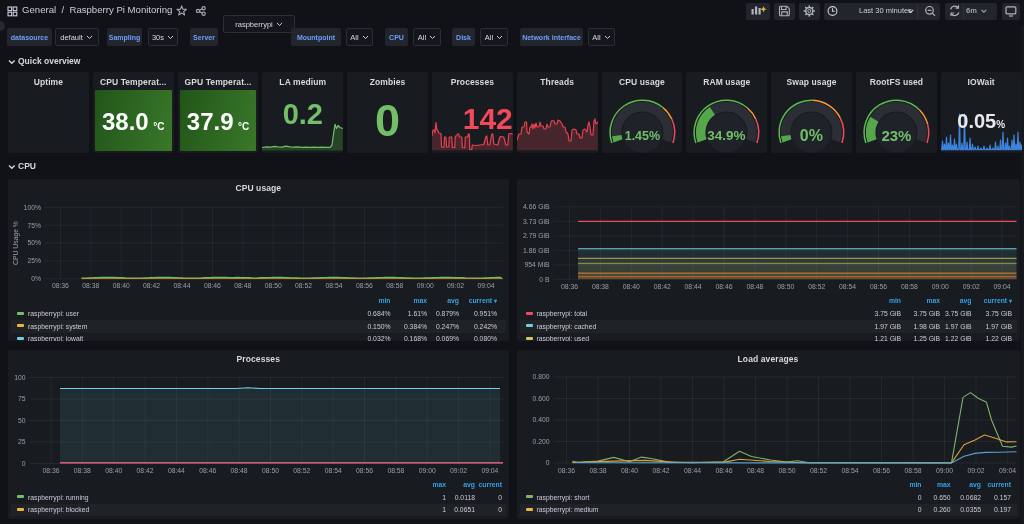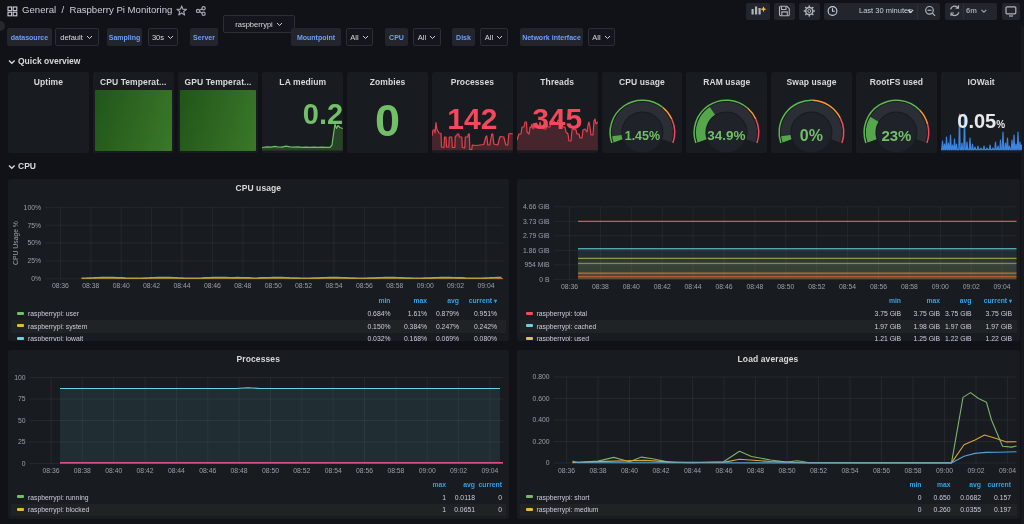--- a/index.html
+++ b/index.html
@@ -139,52 +139,53 @@
 <svg class="abs" style="left:8px;top:163px" width="8" height="8">
     <path d="M1 2.5 l2.8 2.8 2.8-2.8" stroke="#d8d9da" stroke-width="1.3" fill="none"></path>
   </svg>
 <div class="rowhdr" style="left:18px;top:161px">CPU</div>
 <div class="panel" style="left:8.0px;top:72.3px;width:80.8px;height:80.3px">
     <div class="ptitle" style="top:4.5px">Uptime</div>
   </div>
 <div class="panel" style="left:92.8px;top:72.3px;width:80.8px;height:80.3px">
     <div class="abs" style="left:2px;right:2px;top:18px;bottom:2px;background:linear-gradient(105deg,#215519,#3a7829);border-radius:1px"></div>
     <div class="ptitle" style="top:4.5px">CPU Temperat...</div>
+    <div class="abs" style="left:0;right:0;top:36px;text-align:center;color:#fff;font-weight:bold"><span style="font-size:24px">38.0</span> <span style="font-size:10px">°C</span></div>
   </div>
 <div class="panel" style="left:177.6px;top:72.3px;width:80.8px;height:80.3px">
     <div class="abs" style="left:2px;right:2px;top:18px;bottom:2px;background:linear-gradient(105deg,#215519,#3a7829);border-radius:1px"></div>
     <div class="ptitle" style="top:4.5px">GPU Temperat...</div>
+    <div class="abs" style="left:0;right:0;top:36px;text-align:center;color:#fff;font-weight:bold"><span style="font-size:24px">37.9</span> <span style="font-size:10px">°C</span></div>
   </div>
 <div class="panel" style="left:262.4px;top:72.3px;width:80.8px;height:80.3px">
     <svg class="abs" width="80.8" height="80.3" viewBox="0 0 80.8 80.3">
       <path d="M0.0,78.5 L0.0,75.5 L5.0,74.8 L9.0,75.2 L13.0,74.4 L16.0,75.0 L20.0,75.2 L24.0,74.2 L28.0,74.8 L32.0,75.2 L36.0,74.9 L40.0,75.4 L44.0,75.1 L48.0,75.3 L52.0,75.2 L56.0,75.4 L60.0,75.2 L64.0,75.4 L68.0,75.3 L70.0,73.0 L71.5,62.0 L73.0,52.3 L74.5,56.5 L76.0,53.5 L78.0,55.5 L80.8,56.5 L80.8,78.5 Z" fill="rgba(84,185,62,0.26)" stroke="none"></path>
       <polyline points="0.0,75.5 5.0,74.8 9.0,75.2 13.0,74.4 16.0,75.0 20.0,75.2 24.0,74.2 28.0,74.8 32.0,75.2 36.0,74.9 40.0,75.4 44.0,75.1 48.0,75.3 52.0,75.2 56.0,75.4 60.0,75.2 64.0,75.4 68.0,75.3 70.0,73.0 71.5,62.0 73.0,52.3 74.5,56.5 76.0,53.5 78.0,55.5 80.8,56.5" fill="none" stroke="#73bf69" stroke-width="1.2" stroke-linejoin="round"></polyline>
     </svg>
     <div class="ptitle" style="top:4.5px">LA medium</div>
-    <div class="abs" style="left:0;right:0;top:26px;text-align:right;color:#73bf69;font-weight:bold;font-size:29px">0.2</div>
+    <div class="abs" style="left:0;right:0;top:26px;text-align:center;color:#73bf69;font-weight:bold;font-size:29px">0.2</div>
   </div>
 <div class="panel" style="left:347.2px;top:72.3px;width:80.8px;height:80.3px">
     <div class="ptitle" style="top:4.5px">Zombies</div>
     <div class="abs" style="left:0;right:0;top:23px;text-align:center;color:#73bf69;font-weight:bold;font-size:45px">0</div>
   </div>
 <div class="panel" style="left:432.0px;top:72.3px;width:80.8px;height:80.3px">
     <svg class="abs" width="80.8" height="80.3" viewBox="0 0 80.8 80.3">
       <path d="M0.0,78.3 L0.0,64.0 L1.0,58.0 L2.5,58.0 L3.0,61.0 L4.0,50.5 L4.8,57.0 L7.0,61.0 L9.0,61.5 L9.5,75.0 L12.0,75.5 L12.5,65.0 L14.0,65.0 L14.5,75.0 L16.8,75.0 L17.3,65.0 L19.8,65.0 L20.3,75.5 L22.8,75.5 L23.3,64.0 L24.8,64.0 L25.2,62.0 L26.8,62.0 L27.3,65.0 L29.8,65.0 L30.3,75.5 L32.8,76.0 L33.3,65.0 L35.8,65.0 L36.3,62.0 L37.3,62.0 L37.8,77.5 L39.8,77.5 L40.3,73.0 L43.8,73.5 L47.8,73.0 L51.8,72.5 L53.8,65.0 L54.8,64.0 L55.8,73.0 L57.8,73.0 L59.8,62.0 L60.8,62.0 L61.8,72.0 L63.8,72.5 L65.8,73.0 L67.8,65.0 L68.8,64.5 L71.8,65.0 L73.8,73.0 L75.8,73.0 L76.8,62.0 L78.3,61.5 L80.8,62.0 L80.8,78.3 Z" fill="rgba(242,73,92,0.22)" stroke="none"></path>
       <polyline points="0.0,64.0 1.0,58.0 2.5,58.0 3.0,61.0 4.0,50.5 4.8,57.0 7.0,61.0 9.0,61.5 9.5,75.0 12.0,75.5 12.5,65.0 14.0,65.0 14.5,75.0 16.8,75.0 17.3,65.0 19.8,65.0 20.3,75.5 22.8,75.5 23.3,64.0 24.8,64.0 25.2,62.0 26.8,62.0 27.3,65.0 29.8,65.0 30.3,75.5 32.8,76.0 33.3,65.0 35.8,65.0 36.3,62.0 37.3,62.0 37.8,77.5 39.8,77.5 40.3,73.0 43.8,73.5 47.8,73.0 51.8,72.5 53.8,65.0 54.8,64.0 55.8,73.0 57.8,73.0 59.8,62.0 60.8,62.0 61.8,72.0 63.8,72.5 65.8,73.0 67.8,65.0 68.8,64.5 71.8,65.0 73.8,73.0 75.8,73.0 76.8,62.0 78.3,61.5 80.8,62.0" fill="none" stroke="#e8414f" stroke-width="1.2" stroke-linejoin="round"></polyline>
     </svg>
     <div class="ptitle" style="top:4.5px">Processes</div>
-    <div class="abs" style="left:0;right:0;top:30px;text-align:center;color:#f2495c;font-weight:bold;font-size:30px">142</div>
+    <div class="abs" style="left:0;right:0;top:30px;text-align:right;color:#f2495c;font-weight:bold;font-size:30px">142</div>
   </div>
 <div class="panel" style="left:516.8px;top:72.3px;width:80.8px;height:80.3px">
     <svg class="abs" width="80.8" height="80.3" viewBox="0 0 80.8 80.3">
       <path d="M0.0,78.3 L0.0,68.0 L2.0,62.0 L4.0,62.0 L5.0,55.0 L7.0,55.0 L8.0,50.0 L9.5,50.0 L10.0,60.0 L12.0,62.0 L13.0,55.0 L14.0,55.5 L15.0,52.0 L16.0,57.0 L17.0,52.0 L18.0,56.0 L19.0,51.0 L20.0,55.0 L22.0,55.0 L23.0,50.0 L24.0,54.0 L26.0,54.0 L27.0,57.0 L29.0,57.0 L30.0,52.0 L31.0,55.0 L33.0,55.0 L34.0,50.0 L35.0,48.5 L37.0,49.0 L38.0,52.0 L40.0,52.0 L41.0,48.0 L43.0,49.0 L45.0,52.0 L46.0,55.0 L48.0,55.0 L49.0,60.0 L51.0,62.0 L52.0,69.0 L54.0,69.0 L55.0,58.0 L57.0,57.0 L59.0,58.0 L60.0,62.0 L62.0,62.0 L63.0,66.0 L65.0,66.0 L66.0,58.0 L68.0,57.0 L70.0,60.0 L71.0,53.0 L72.0,50.0 L73.0,55.0 L74.0,63.0 L76.0,63.0 L77.0,49.0 L78.0,47.0 L79.0,52.0 L80.8,50.0 L80.8,78.3 Z" fill="rgba(242,73,92,0.22)" stroke="none"></path>
       <polyline points="0.0,68.0 2.0,62.0 4.0,62.0 5.0,55.0 7.0,55.0 8.0,50.0 9.5,50.0 10.0,60.0 12.0,62.0 13.0,55.0 14.0,55.5 15.0,52.0 16.0,57.0 17.0,52.0 18.0,56.0 19.0,51.0 20.0,55.0 22.0,55.0 23.0,50.0 24.0,54.0 26.0,54.0 27.0,57.0 29.0,57.0 30.0,52.0 31.0,55.0 33.0,55.0 34.0,50.0 35.0,48.5 37.0,49.0 38.0,52.0 40.0,52.0 41.0,48.0 43.0,49.0 45.0,52.0 46.0,55.0 48.0,55.0 49.0,60.0 51.0,62.0 52.0,69.0 54.0,69.0 55.0,58.0 57.0,57.0 59.0,58.0 60.0,62.0 62.0,62.0 63.0,66.0 65.0,66.0 66.0,58.0 68.0,57.0 70.0,60.0 71.0,53.0 72.0,50.0 73.0,55.0 74.0,63.0 76.0,63.0 77.0,49.0 78.0,47.0 79.0,52.0 80.8,50.0" fill="none" stroke="#e8414f" stroke-width="1.2" stroke-linejoin="round"></polyline>
     </svg>
     <div class="ptitle" style="top:4.5px">Threads</div>
-    <div class="abs" style="left:0;right:0;top:30px;text-align:center;color:#f2495c;font-weight:bold;font-size:30px">345</div>
   </div>
 <div class="panel" style="left:601.6px;top:72.3px;width:80.8px;height:80.3px">
     <svg class="abs" width="80.8" height="80.3" viewBox="0 0 80.8 80.3">
       <circle cx="40.4" cy="60.5" r="20" fill="#1f2228"></circle>
       <path d="M16.05,68.88 A25.75,25.75 0 1 1 64.75,68.88" stroke="#2b2e35" stroke-width="9.5" fill="none"></path>
       <path d="M16.05,68.88 A25.75,25.75 0 0 1 14.84,63.64" stroke="#56a64b" stroke-width="9.5" fill="none"></path>
       <path d="M9.86,71.02 A32.3,32.3 0 0 1 60.83,35.48" stroke="#5bb94e" stroke-width="1.5" fill="none"></path>
       <path d="M60.83,35.48 A32.3,32.3 0 0 1 69.77,47.05" stroke="#ff9830" stroke-width="1.5" fill="none"></path>
       <path d="M69.77,47.05 A32.3,32.3 0 0 1 70.94,71.02" stroke="#f2495c" stroke-width="1.5" fill="none"></path>
       <text x="40.4" y="67.875" text-anchor="middle" font-size="12.5" font-weight="bold" fill="#73bf69" font-family="Liberation Sans">1.45%</text>

